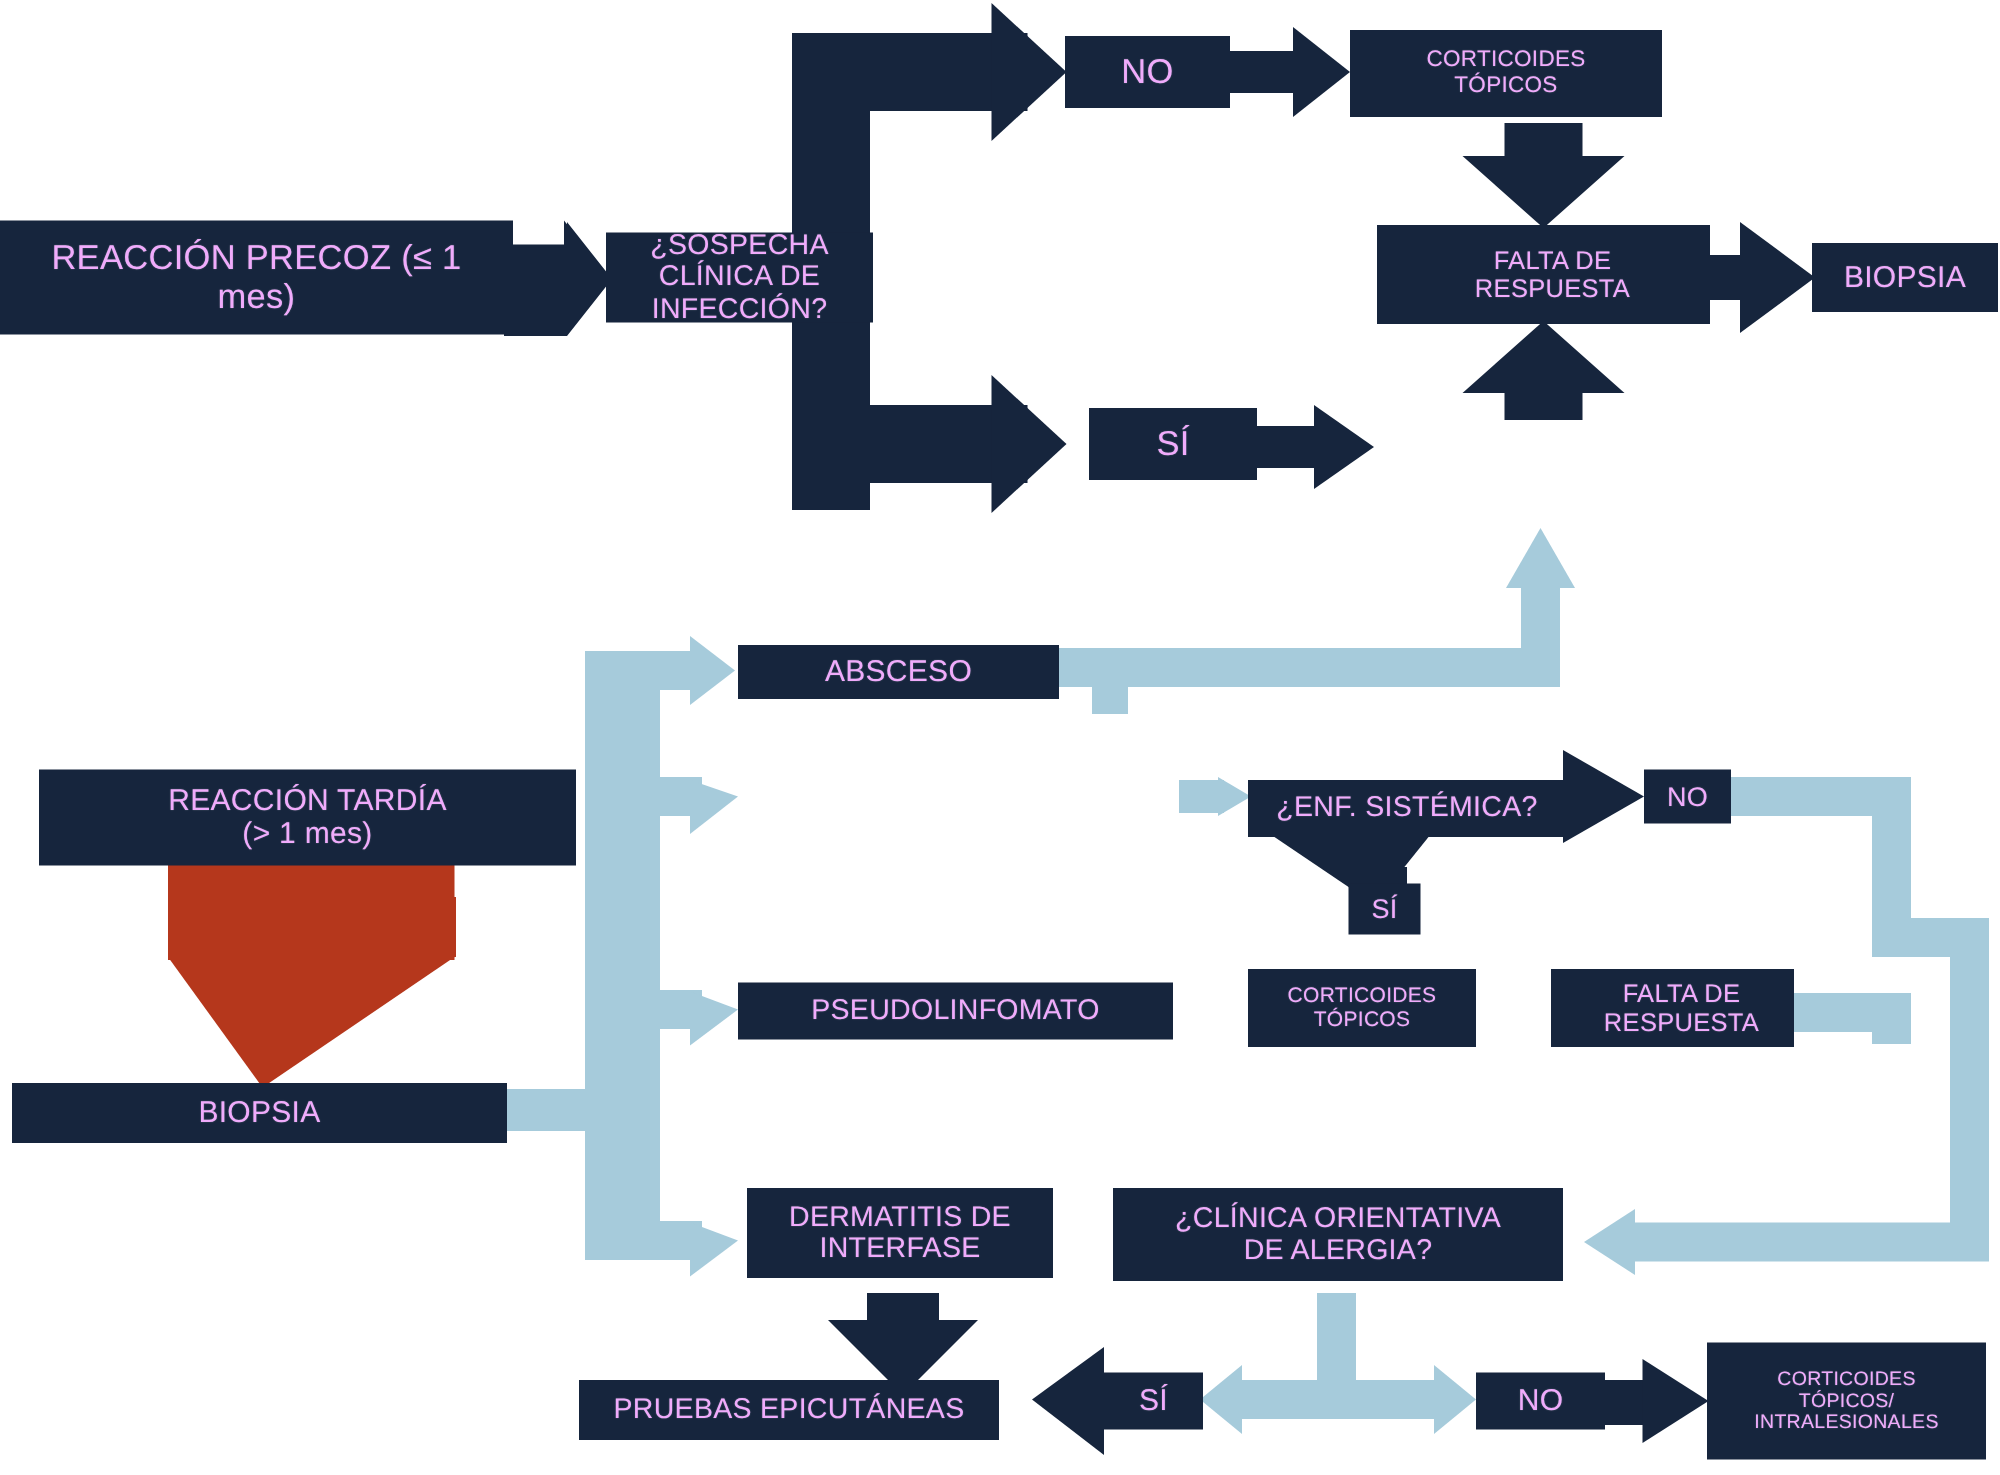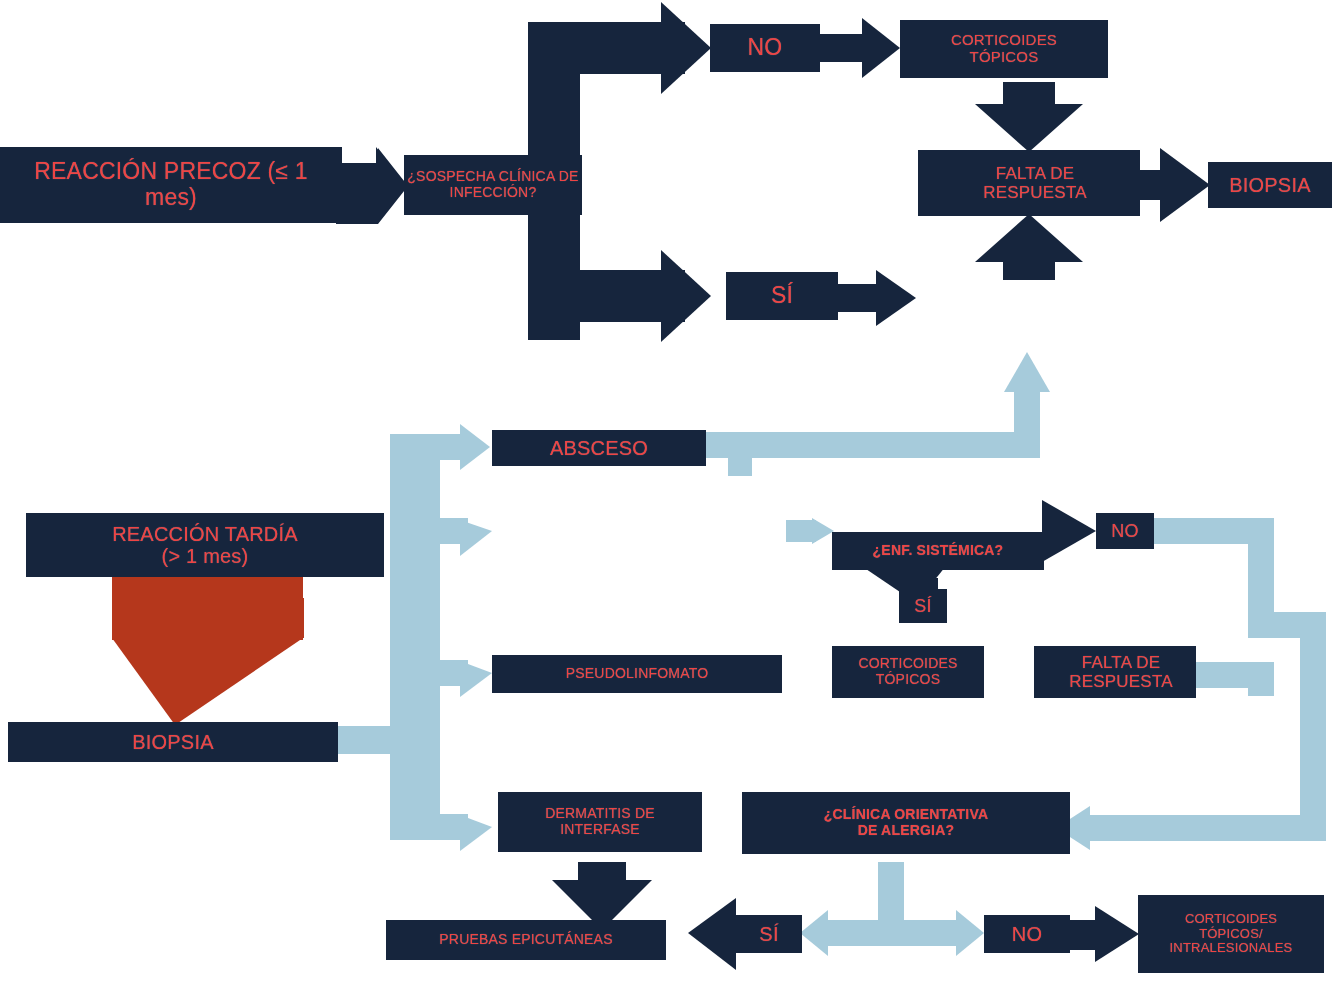--- a/index.html
+++ b/index.html
@@ -18,34 +18,34 @@
   #wires {
     position: absolute;
     left: 0;
     top: 0;
     width: 1333px;
     height: 983px;
   }
   .node {
     position: absolute;
     background: #16253d;
-    color: #ef4444;
+    color: #f0abfc;
     display: flex;
     align-items: center;
     justify-content: center;
     text-align: center;
     box-sizing: border-box;
     line-height: 1.12;
     letter-spacing: 0.2px;
     text-shadow: 0 0 1px rgba(255,255,255,0.35);
     z-index: 5;
   }
   .t23 { font-size: 23px; }
   .t20 { font-size: 20px; }
-  .t19 { font-size: 14px; }
+  .t19 { font-size: 19px; }
   .t18 { font-size: 18px; }
   .t17 { font-size: 17px; padding-left: 12px; }
   .t15 { font-size: 15px; }
   .t14 { font-size: 14px; }
   .t13 { font-size: 13px; }
   .wrap { white-space: pre-line; }
 </style>
 </head>
 <body>
 
@@ -164,38 +164,38 @@
   <div class="node t20" style="left:1208px; top:162px; width:124px; height:46px;">BIOPSIA</div>
 
   <div class="node t20 wrap" style="left:26px; top:513px; width:358px; height:64px;">REACCIÓN TARDÍA
 (&gt; 1 mes)</div>
 
   <div class="node t20" style="left:8px; top:722px; width:330px; height:40px;">BIOPSIA</div>
 
   <div class="node t20" style="left:492px; top:430px; width:214px; height:36px;">ABSCESO</div>
 
 
-  <div class="node t19" style="left:832px; top:532px; width:212px; height:38px;font-weight:bold;">¿ENF. SISTÉMICA?</div>
+  <div class="node t19" style="left:832px; top:520px; width:212px; height:38px;">¿ENF. SISTÉMICA?</div>
 
   <div class="node t18" style="left:1096px; top:513px; width:58px; height:36px;">NO</div>
 
   <div class="node t18" style="left:899px; top:589px; width:48px; height:34px;">SÍ</div>
 
   <div class="node t19" style="left:492px; top:655px; width:290px; height:38px;">PSEUDOLINFOMATO</div>
 
   <div class="node t14 wrap" style="left:832px; top:646px; width:152px; height:52px;">CORTICOIDES
 TÓPICOS</div>
 
   <div class="node t17 wrap" style="left:1034px; top:646px; width:162px; height:52px;">FALTA DE
 RESPUESTA</div>
 
   <div class="node t19 wrap" style="left:498px; top:792px; width:204px; height:60px;">DERMATITIS DE
 INTERFASE</div>
 
-  <div class="node t19 wrap" style="left:742px; top:792px; width:328px; height:62px;font-weight:bold;">¿CLÍNICA ORIENTATIVA
+  <div class="node t19 wrap" style="left:742px; top:792px; width:300px; height:62px;">¿CLÍNICA ORIENTATIVA
 DE ALERGIA?</div>
 
   <div class="node t20" style="left:736px; top:915px; width:66px; height:38px;">SÍ</div>
 
   <div class="node t20" style="left:984px; top:915px; width:86px; height:38px;">NO</div>
 
   <div class="node t19" style="left:386px; top:920px; width:280px; height:40px;">PRUEBAS EPICUTÁNEAS</div>
 
   <div class="node t13 wrap" style="left:1138px; top:895px; width:186px; height:78px;">CORTICOIDES
 TÓPICOS/

